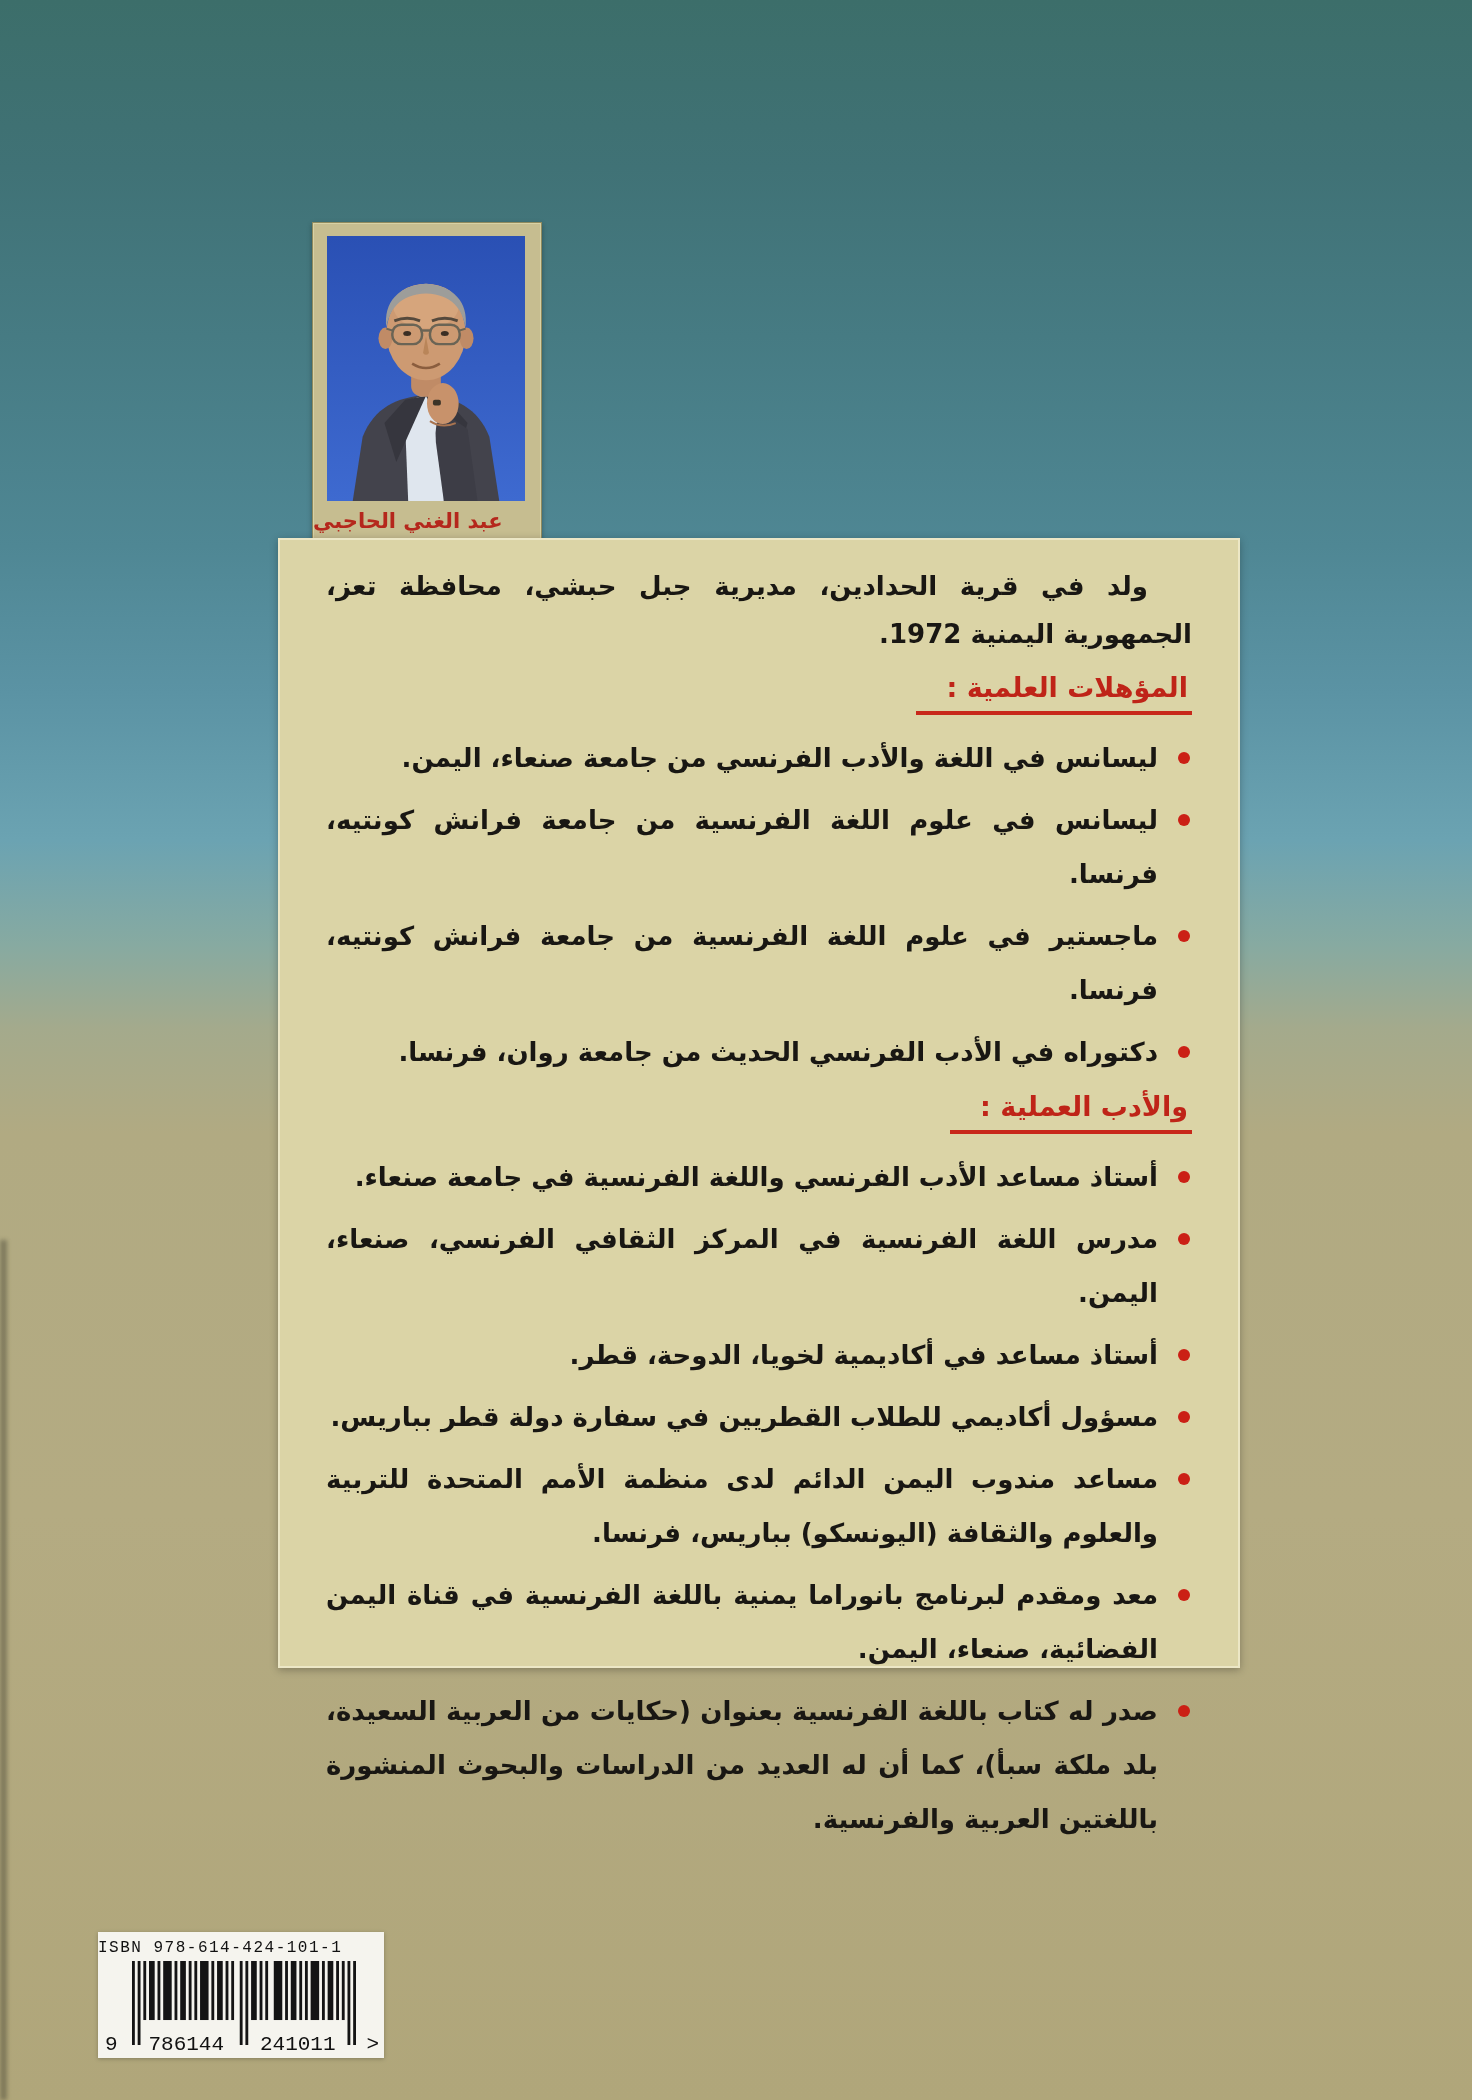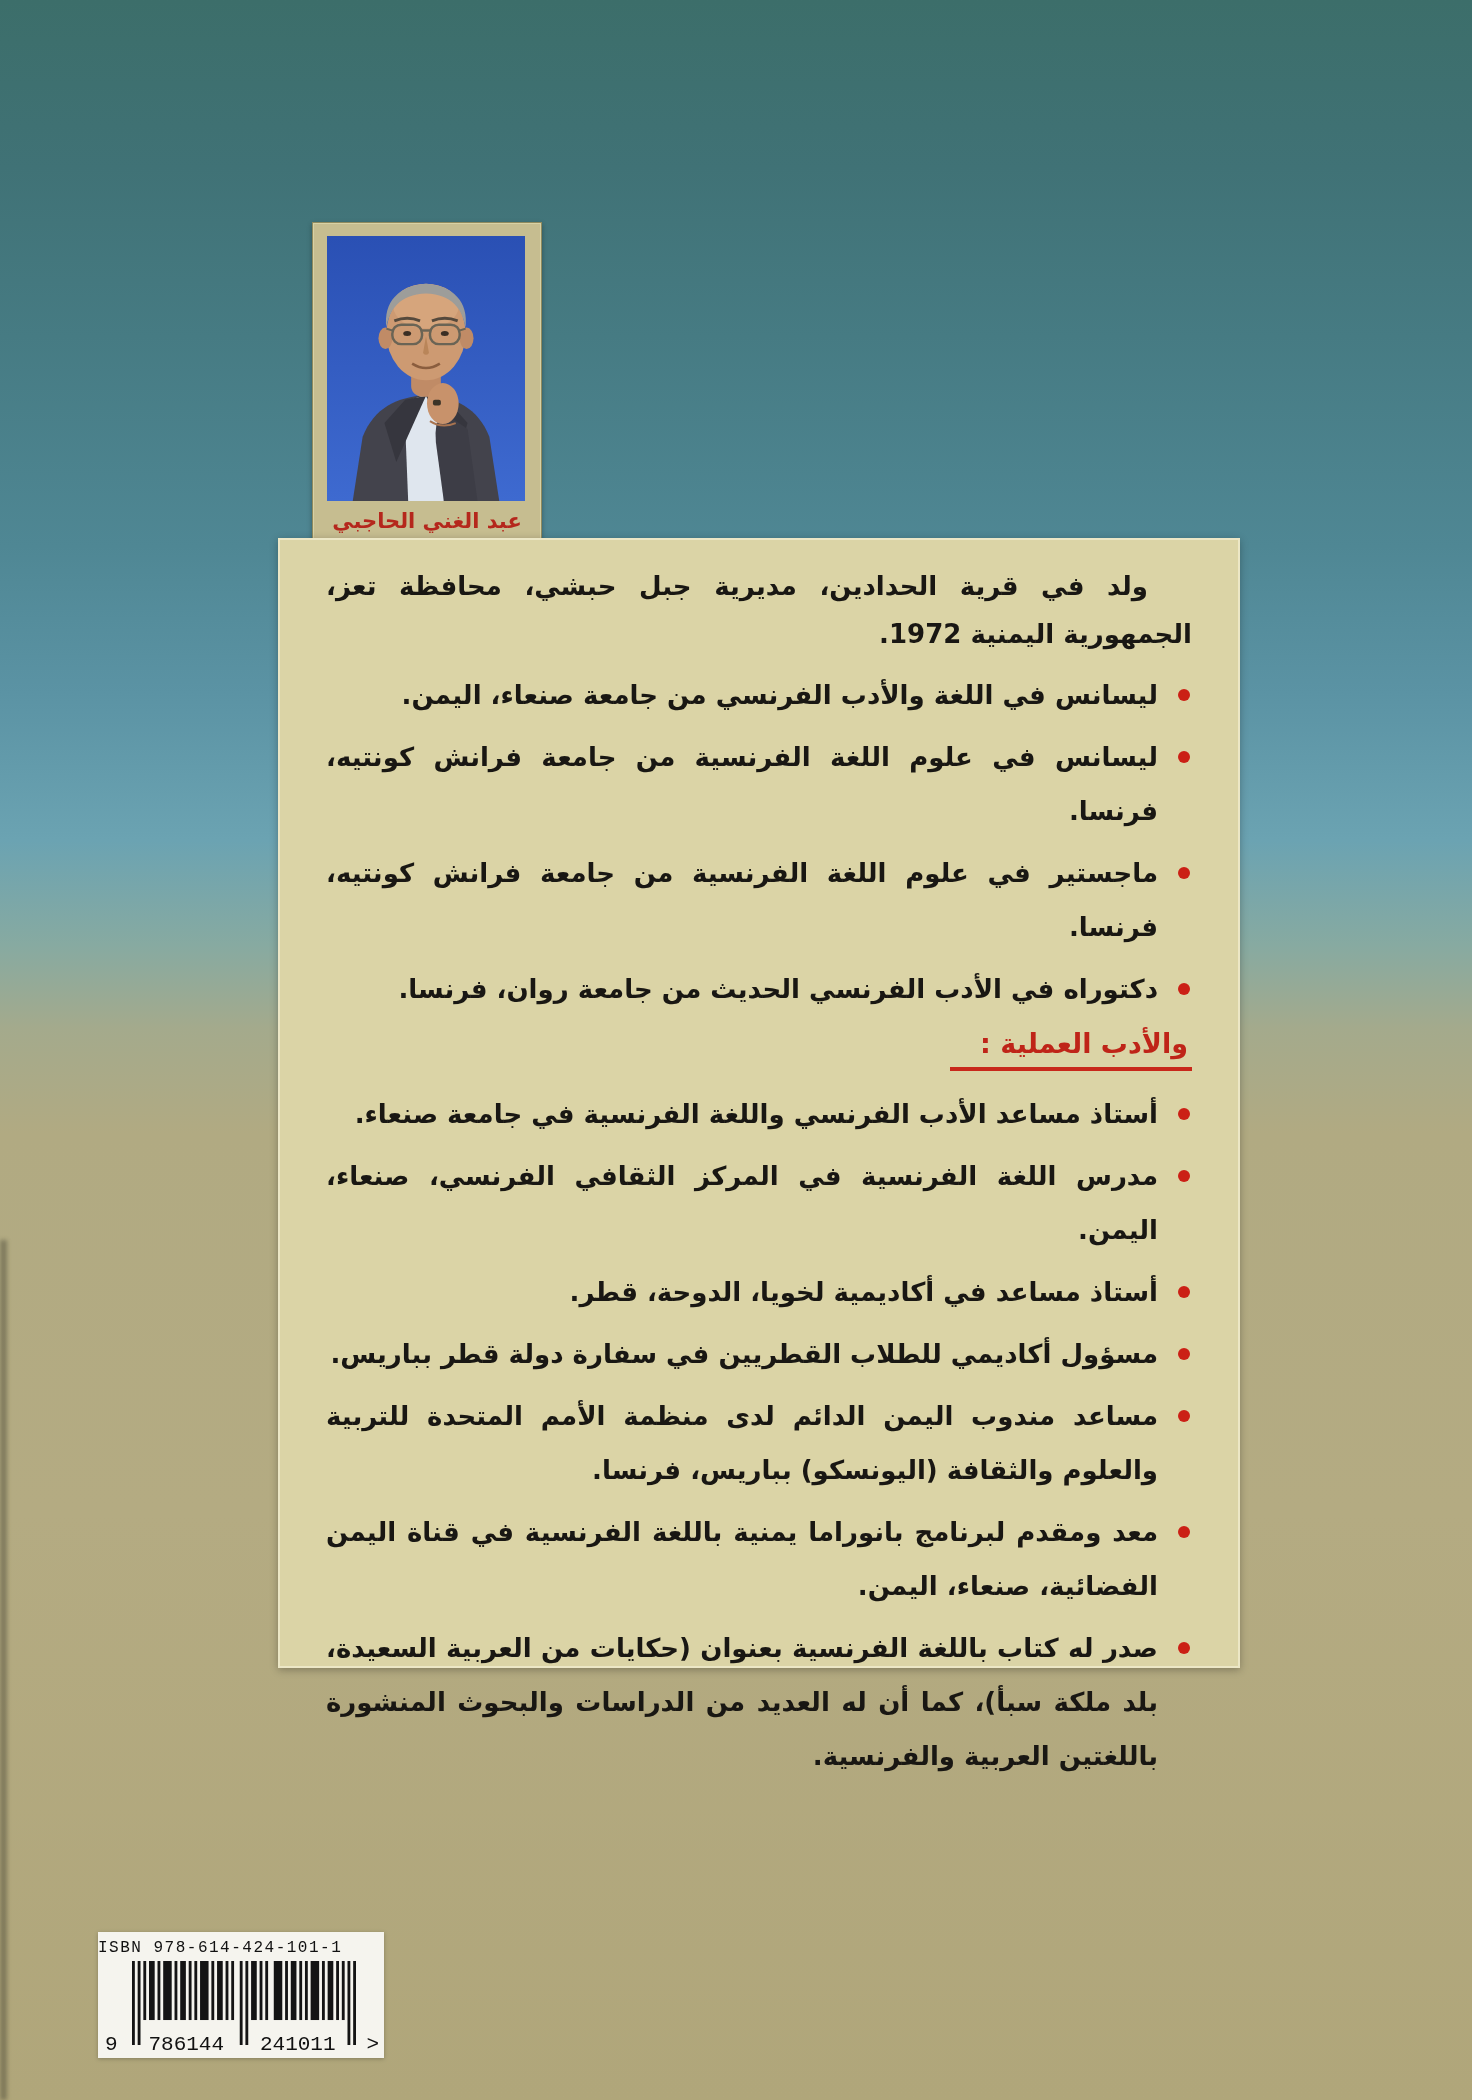--- a/index.html
+++ b/index.html
@@ -31,21 +31,21 @@
     background:#c6bd90;border:1px solid #8f8a5e;
     box-shadow:0 0 0 1px #d8d1a4 inset, 0 2px 5px rgba(0,0,0,.3);
   }
   .photo{
     position:absolute;left:14px;top:13px;width:198px;height:265px;
     overflow:hidden;background:#2d55bb;
   }
   .photo svg{display:block;width:100%;height:100%;}
   .photo-caption{
     position:absolute;left:0;right:0;top:281px;height:36px;
-    text-align:center;color:#b5271c;font-size:21px;font-weight:bold;
+    color:#b5271c;font-size:21px;font-weight:bold;
     line-height:34px;white-space:nowrap;
   }
   
   .bio-box{
     position:absolute;left:278px;top:538px;width:962px;height:1130px;
     box-sizing:border-box;
     background:#dbd4a6;
     border:2px solid #ece7c6;
     box-shadow:0 2px 8px rgba(0,0,0,.28);
     direction:rtl;
@@ -148,20 +148,23 @@
         <rect x="107" y="168" width="8" height="6" rx="2" fill="#3c3428"></rect>
         <path d="M104 190 Q116 198 130 192" stroke="#a97450" stroke-width="2" fill="none"></path>
       </svg>
     </div>
     <div class="photo-caption">عبد الغني الحاجبي</div>
   </div>
 
   <div class="bio-box">
     <p class="intro">ولد في قرية الحدادين، مديرية جبل حبشي، محافظة تعز، الجمهورية اليمنية 1972.</p>
 
+    <div>
+      <span class="sec-heading">المؤهلات العلمية :</span>
+    </div>
     <ul class="bio-list">
       <li>ليسانس في اللغة والأدب الفرنسي من جامعة صنعاء، اليمن.</li>
       <li>ليسانس في علوم اللغة الفرنسية من جامعة فرانش كونتيه، فرنسا.</li>
       <li>ماجستير في علوم اللغة الفرنسية من جامعة فرانش كونتيه، فرنسا.</li>
       <li>دكتوراه في الأدب الفرنسي الحديث من جامعة روان، فرنسا.</li>
     </ul>
 
     <div>
       <span class="sec-heading">والأدب العملية :</span>
     </div>

